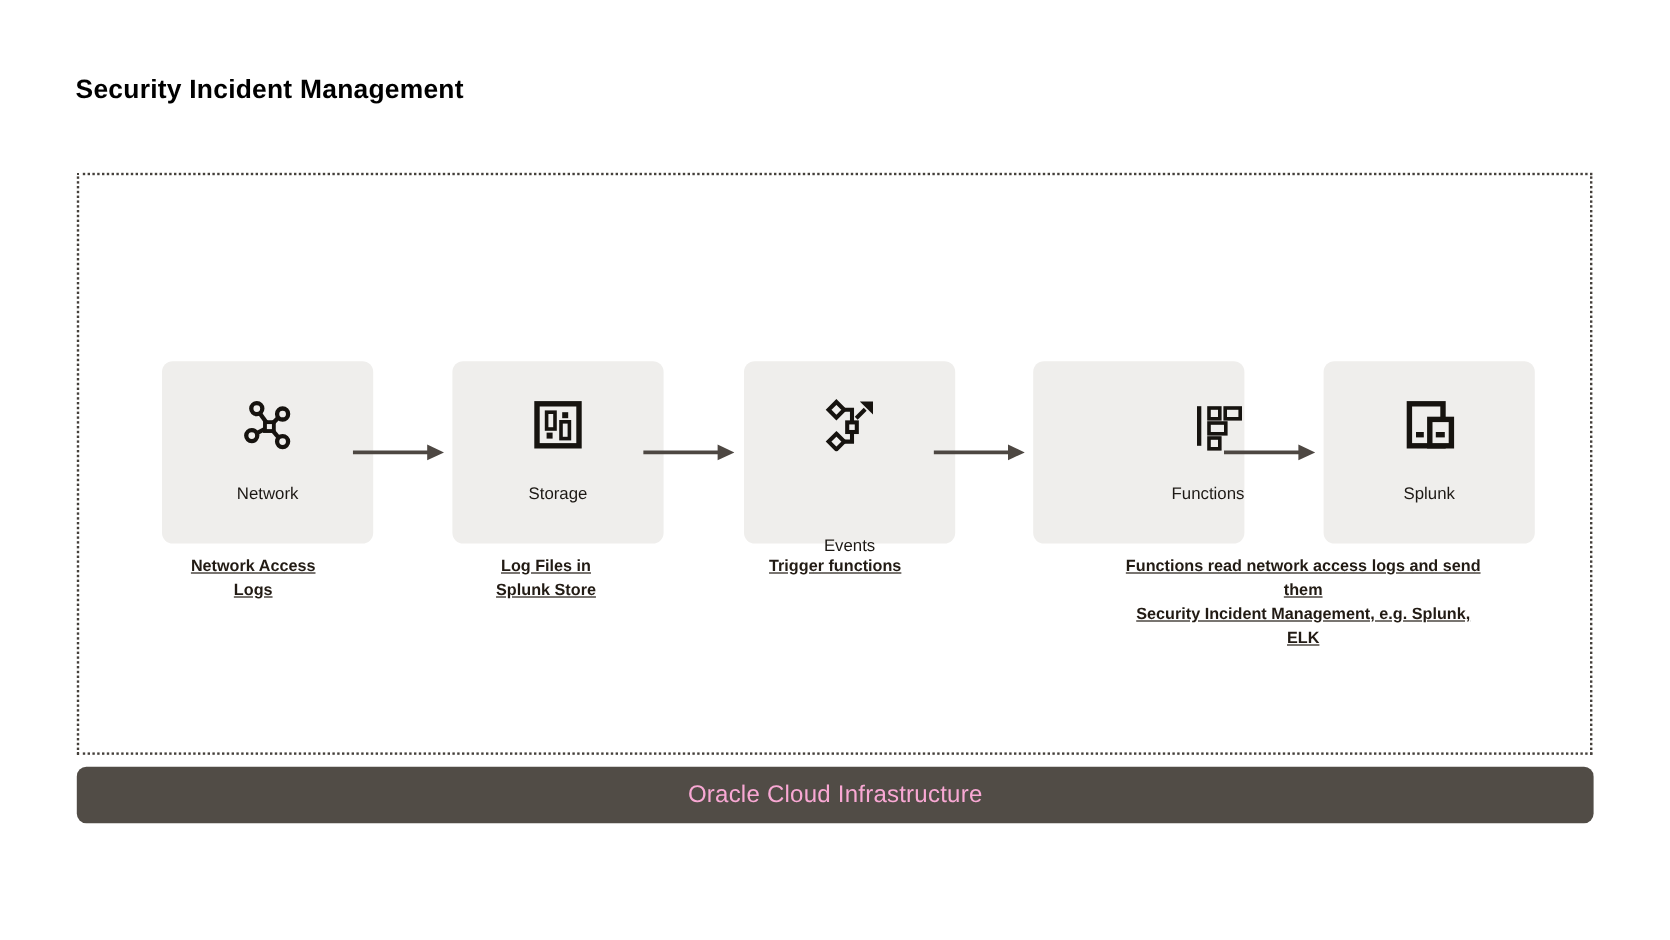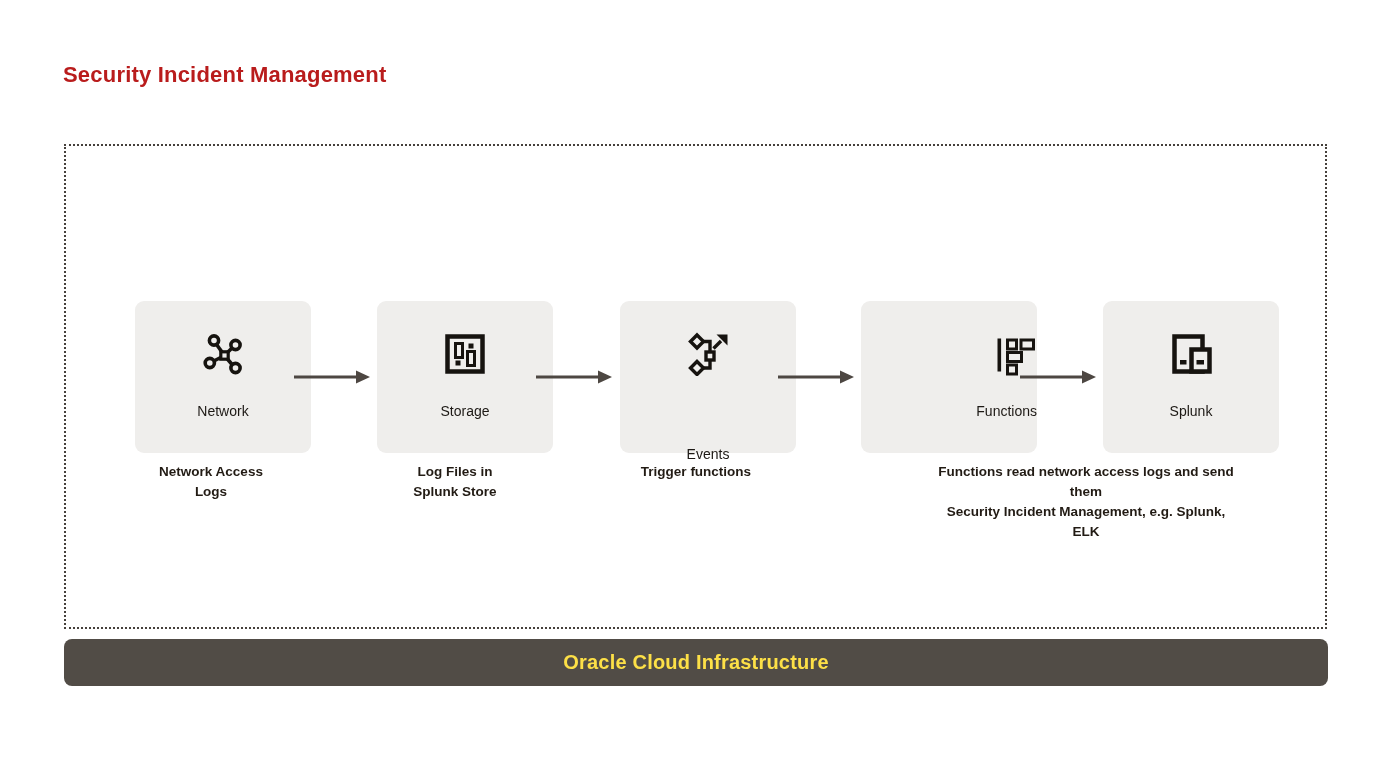--- a/index.html
+++ b/index.html
@@ -7,21 +7,21 @@
     width: 1392px; height: 783px;
     background: #ffffff;
     font-family: "Liberation Sans", sans-serif;
     position: relative;
     color: #1d1915;
     overflow: hidden;
   }
   .page-title {
     position: absolute; left: 63px; top: 62px;
     font-size: 22px; font-weight: 700; letter-spacing: 0.2px;
-    color: #b91c1c;
+    color: #000000;
   }
   .oci-container {
     position: absolute; left: 64px; top: 144px;
     width: 1263px; height: 485px;
     border: 2px dotted #45403b;
     box-sizing: border-box;
     background: #ffffff;
   }
   .node {
     position: absolute; top: 301px;
@@ -43,34 +43,35 @@
   .arrow-2 { left: 536px; }
   .arrow-3 { left: 778px; }
   .arrow-4 { left: 1020px; }
   .caption {
     position: absolute; top: 462px;
     transform: translateX(-50%);
     text-align: center;
     font-size: 13.5px; font-weight: 700; line-height: 20px;
     white-space: pre-line;
     color: #221b14;
+    text-decoration: underline;
   }
   .caption-1 { left: 211px; }
   .caption-2 { left: 455px; }
   .caption-3 { left: 696px; }
   .caption-4 { left: 1058px; margin-left: 28px; }
   .oci-banner {
     position: absolute; left: 64px; top: 639px;
     width: 1264px; height: 47px;
     background: #514c46; border-radius: 8px;
     display: flex; align-items: center; justify-content: center;
     box-sizing: border-box;
   }
   .oci-banner .banner-label {
-    color: #fde047; font-size: 20px; font-weight: 700; letter-spacing: 0.2px;
+    color: #f9a8d4; font-size: 20px; font-weight: 400; letter-spacing: 0.2px;
   }
 </style>
 </head>
 <body>
 
 <div class="page-title">Security Incident Management</div>
 
 <div class="oci-container"></div>
 
 <div class="node node-1">

